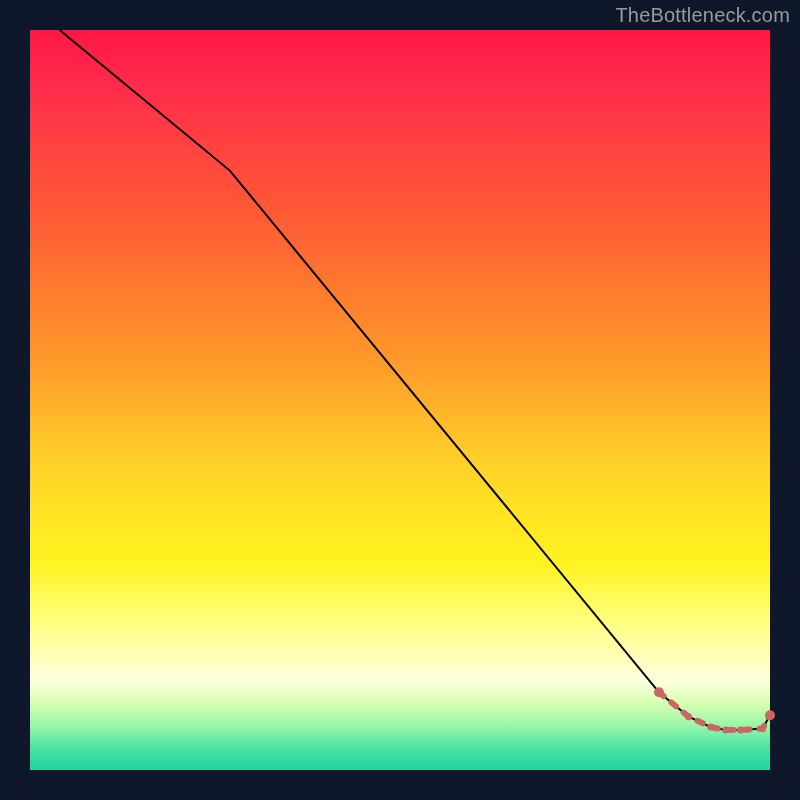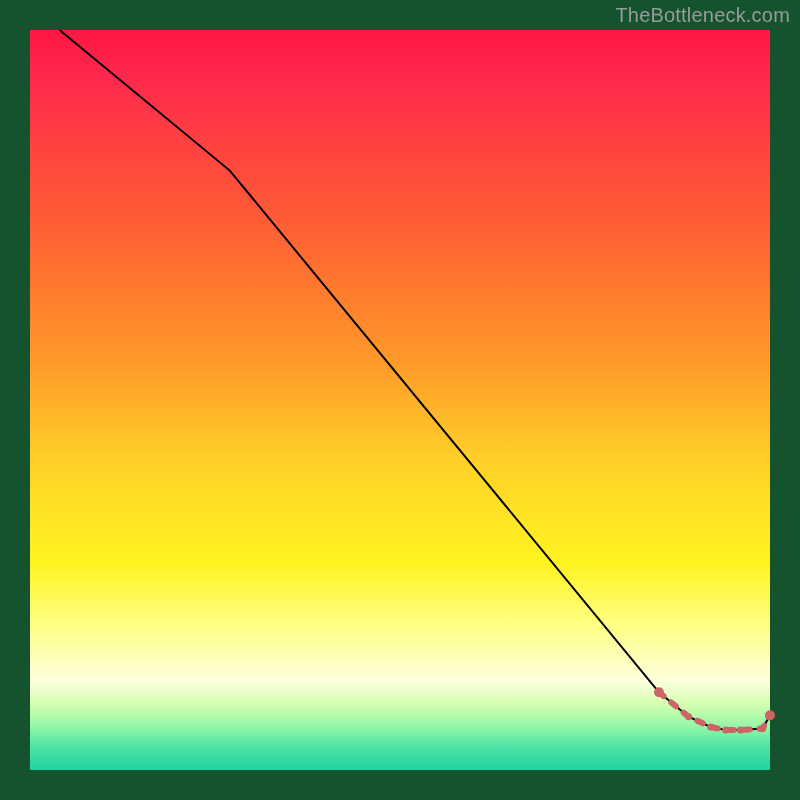--- a/index.html
+++ b/index.html
@@ -8,21 +8,21 @@
     width: 800px;
     height: 800px;
     background: #000000;
     overflow: hidden;
     font-family: Arial, Helvetica, sans-serif;
   }
   .stage {
     position: relative;
     width: 800px;
     height: 800px;
-    background: #14532d;
+    background: #0f172a;
   }
   .plot {
     position: absolute;
     left: 30px;
     top: 30px;
     width: 740px;
     height: 740px;
     
     background: linear-gradient(
       to bottom,

